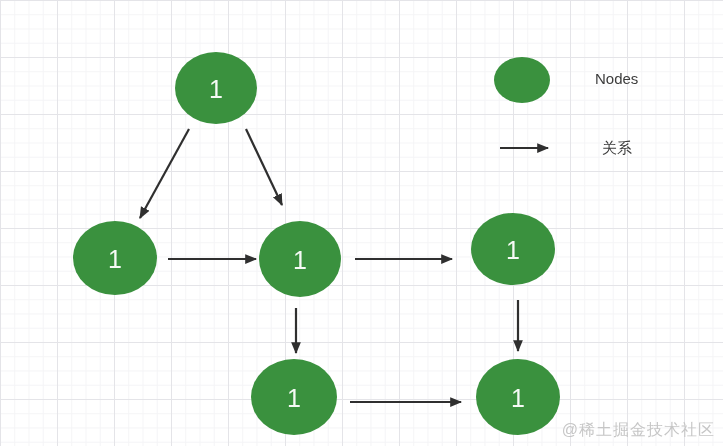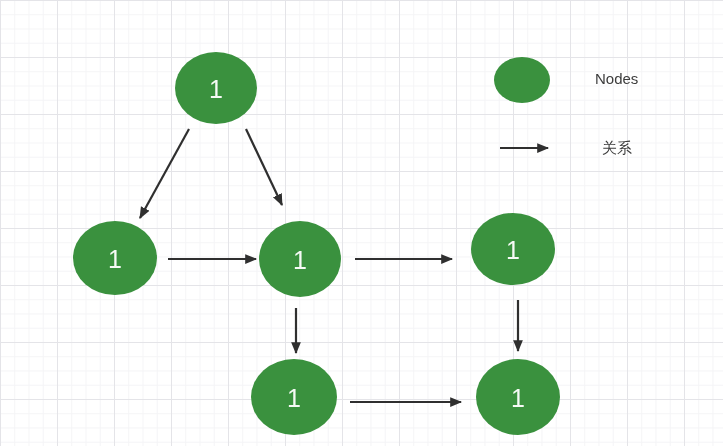--- a/index.html
+++ b/index.html
@@ -99,13 +99,14 @@
     </g>
 
     <g>
       <ellipse cx="522" cy="80" rx="28" ry="23" fill="#3a913e"></ellipse>
       <text class="legend-text" x="595" y="84">Nodes</text>
       <line class="edge-line" x1="500" y1="148" x2="548" y2="148" marker-end="url(#arrow)" stroke="#2f2f2f"></line>
       <text class="legend-text" x="602" y="153">关系</text>
     </g>
   </svg>
 
+  <div class="watermark">@稀土掘金技术社区</div>
 </div>
 
 </body></html>

